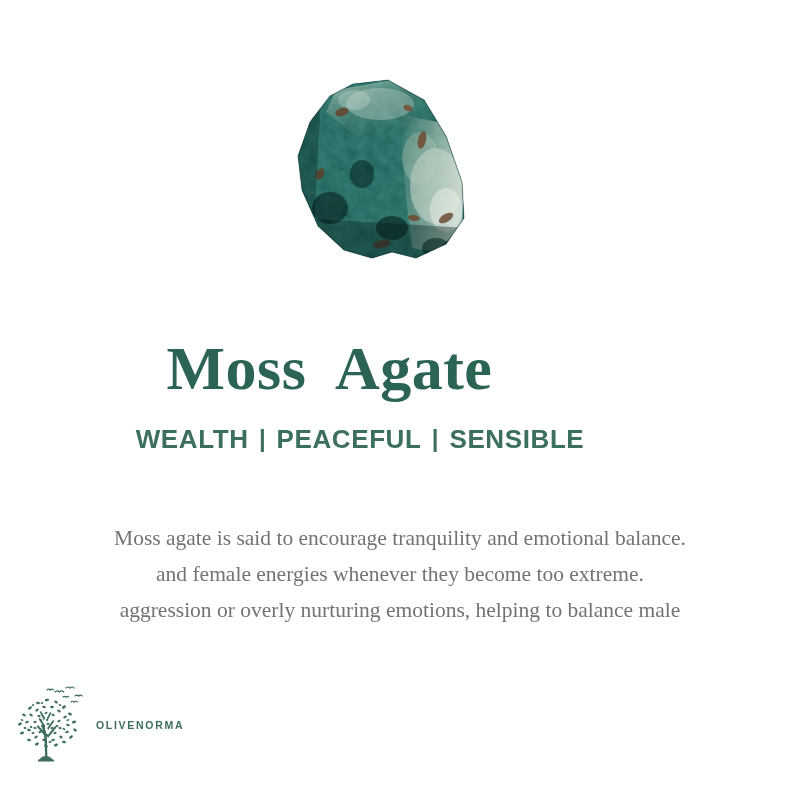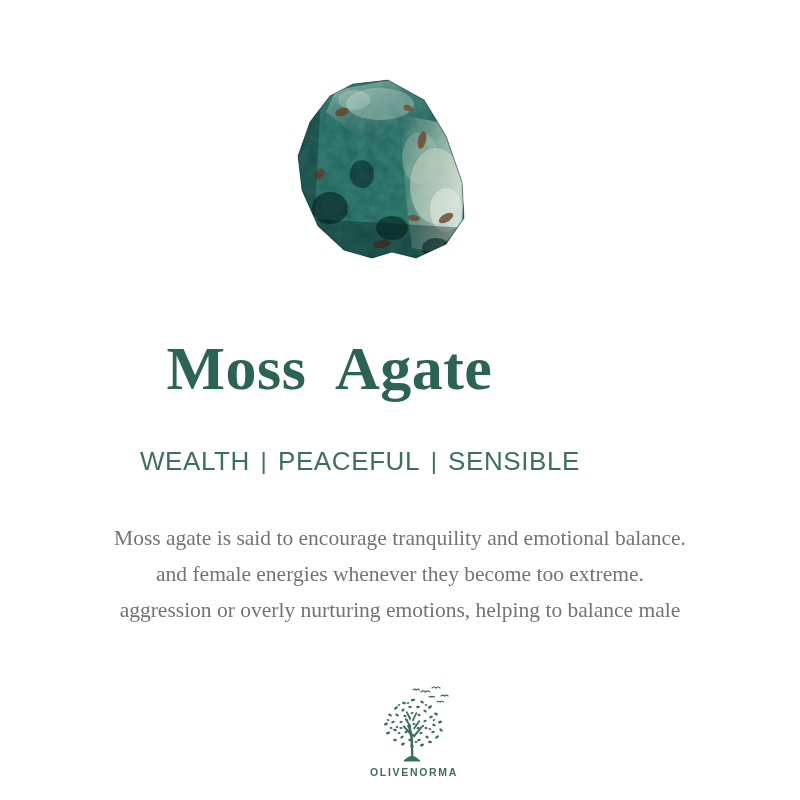--- a/index.html
+++ b/index.html
@@ -34,25 +34,25 @@
     font-weight:700;
     letter-spacing:0.5px;
     color:#2b6354;
     line-height:1.05;
     white-space:pre;
   }
 
   
   .subtitle {
     position:absolute;
-    top:445px; left:0; width:720px;
+    top:423px; left:0; width:720px;
     text-align:center;
     font-family:"Liberation Sans", sans-serif;
     font-size:26px;
-    font-weight:400;
+    font-weight:700;
     letter-spacing:0.6px;
     color:#3d6f5f;
     line-height:1.25;
     display:flex;
     justify-content:center;
     align-items:center;
     gap:0;
   }
   .kw { padding:0 2px; }
   .sep {
@@ -72,21 +72,21 @@
     font-size:21.5px;
     color:#737373;
     line-height:36px;
   }
   .body-text .ln { display:block; white-space:nowrap; }
 
   
   .logo {
     position:absolute;
     top:684px; left:0; width:800px;
-    display:flex; flex-direction:column; align-items:center;padding-left:28px;
+    display:flex; flex-direction:row; align-items:center;
   }
   .logo-mark { display:block; width:96px; height:80px; }
   .logo-word {
     margin-top:2px;
     font-family:"Liberation Sans", sans-serif;
     font-size:10.5px;
     font-weight:700;
     letter-spacing:1.7px;
     color:#3c6d5d;
   }

